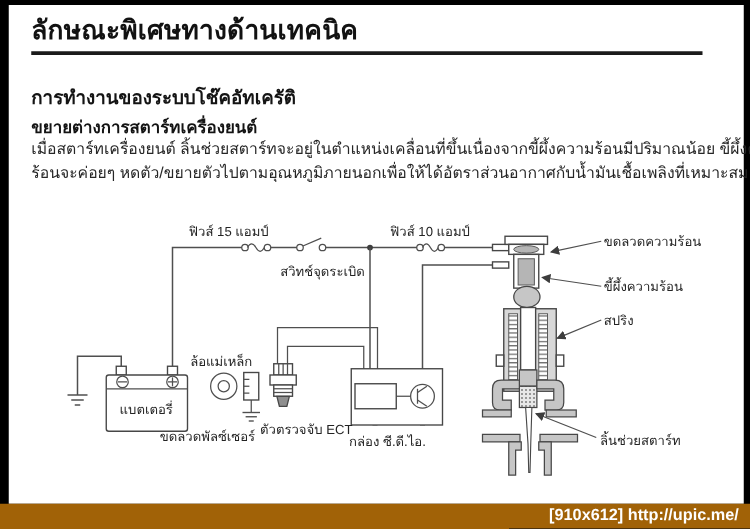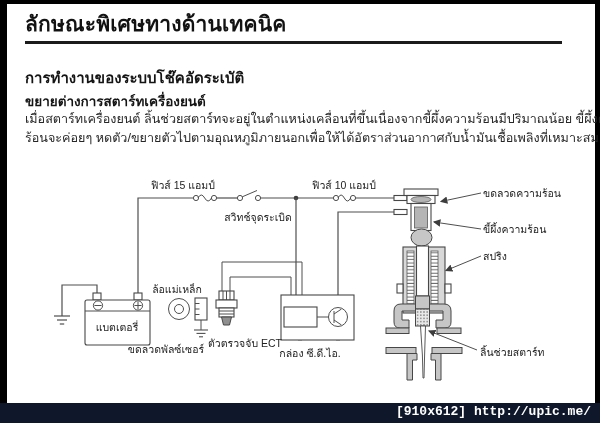--- a/index.html
+++ b/index.html
@@ -7,41 +7,41 @@
          font-family:"Liberation Sans",sans-serif;}
   .page{position:absolute;left:7px;top:4px;right:5px;bottom:20px;background:#ffffff;}
   .content{position:absolute;inset:0;}
   .title{position:absolute;left:25px;top:7px;font-size:21px;font-weight:bold;color:#121212;
          letter-spacing:.2px;white-space:nowrap;}
   .title-rule{position:absolute;left:25px;top:41px;width:537px;height:3px;background:#1b1b1b;}
   .h2{position:absolute;left:25px;top:66px;font-size:15px;font-weight:bold;color:#141414;white-space:nowrap;}
   .h3{position:absolute;left:25px;top:90px;font-size:13.5px;font-weight:bold;color:#141414;white-space:nowrap;}
   .body-text{position:absolute;left:25px;top:110px;width:550px;font-size:12.6px;line-height:18.5px;color:#262626;}
   .body-text span{display:block;white-space:nowrap;}
-  .wm-bar{position:absolute;left:0;right:0;bottom:0;height:20px;background:#0f172a;font-family:Liberation Mono, monospace;}
+  .wm-bar{position:absolute;left:0;right:0;bottom:0;height:20px;background:#a16207;}
   .wm-text{position:absolute;right:9px;top:1px;color:#fff;font-size:13px;font-weight:bold;white-space:nowrap;}
   svg.diagram{position:absolute;inset:0;}
   .w{stroke:#4f4f4f;stroke-width:1.2;fill:none;}
   .w2{stroke:#4f4f4f;stroke-width:1;fill:none;}
   .o{stroke:#474747;stroke-width:1.1;fill:#ffffff;}
   .gray{fill:#c6c6c6;stroke:#474747;stroke-width:1;}
   .dgray{fill:#b5b5b5;stroke:#5a5a5a;stroke-width:.8;}
   .lbl{font-size:10.5px;fill:#232323;font-family:"Liberation Sans",sans-serif;}
   .mid{text-anchor:middle;}
 </style>
 </head>
 <body>
 
 <div class="frame">
   <div class="page"></div>
 
   <div class="content">
     <div class="title">ลักษณะพิเศษทางด้านเทคนิค</div>
     <div class="title-rule"></div>
-    <div class="h2">การทำงานของระบบโช๊คอัดระเบัติ</div>
+    <div class="h2">การทำงานของระบบโช๊คอัทเครัติ</div>
     <div class="h3">ขยายต่างการสตาร์ทเครื่องยนต์</div>
     <div class="body-text">
       <span>เมื่อสตาร์ทเครื่องยนต์ ลิ้นช่วยสตาร์ทจะอยู่ในตำแหน่งเคลื่อนที่ขึ้นเนื่องจากขี้ผึ้งความร้อนมีปริมาณน้อย ขี้ผึ้งความ-</span>
       <span>ร้อนจะค่อยๆ หดตัว/ขยายตัวไปตามอุณหภูมิภายนอกเพื่อให้ได้อัตราส่วนอากาศกับน้ำมันเชื้อเพลิงที่เหมาะสม</span>
     </div>
   </div>
 
   <svg class="diagram" width="600" height="423" viewBox="0 0 600 423">
     <defs>
       <marker id="arr" viewBox="0 0 10 10" refX="8.5" refY="5" markerWidth="7.5" markerHeight="7.5" orient="auto">

